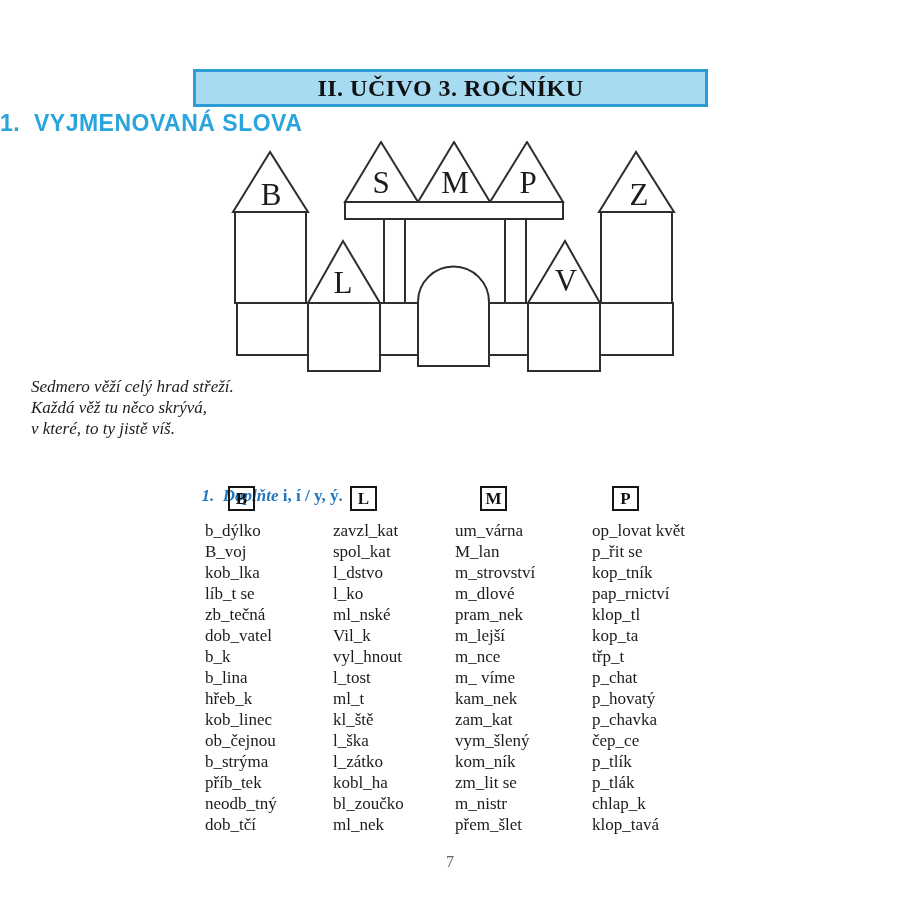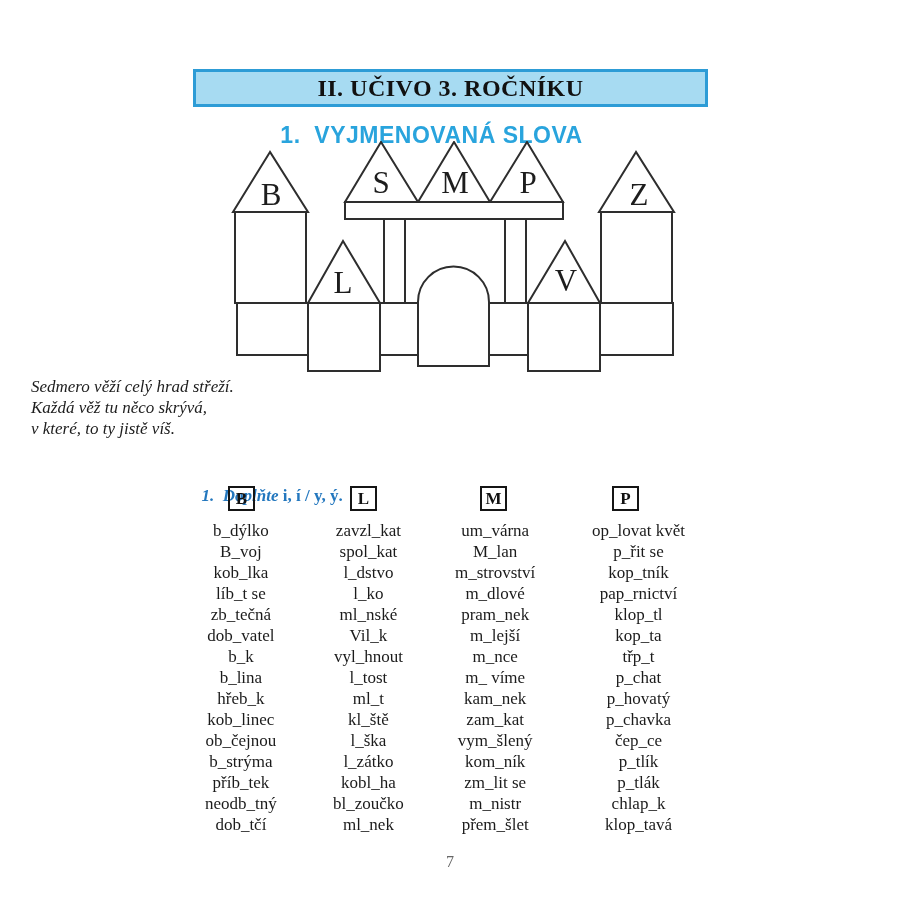--- a/index.html
+++ b/index.html
@@ -18,23 +18,23 @@
     background:var(--header-fill);
     border:3px solid var(--header-border);
     display:flex;align-items:center;justify-content:center;
   }
   .header-box span{
     font-weight:bold;font-size:24px;letter-spacing:.5px;color:#111;
     white-space:pre;
   }
 
   .section-title{
-    position:absolute;left:0;top:110px;width:863px;text-align:center;
+    position:absolute;left:0;top:110px;width:863px;
     font-family:"Liberation Sans",sans-serif;font-weight:bold;font-size:23px;
-    color:var(--section-title);letter-spacing:.5px;white-space:pre;margin-top:12px;
+    color:var(--section-title);letter-spacing:.5px;white-space:pre;
   }
 
   .castle{position:absolute;left:231px;top:141px;}
 
   .poem{
     position:absolute;left:0;top:376px;width:900px;text-align:left;
     font-style:italic;font-size:17px;line-height:21px;color:var(--ink);padding-left:31px;
   }
 
   .exercise{
@@ -47,21 +47,21 @@
   .col-b{left:205px;} .col-l{left:333px;} .col-m{left:455px;} .col-p{left:592px;}
 
   .letter-box{
     display:flex;align-items:center;justify-content:center;
     width:27px;height:25px;border:2px solid #151515;
     font-weight:bold;font-size:17px;color:#111;position:relative;
   }
   .col-b .letter-box{left:23px;} .col-l .letter-box{left:17px;}
   .col-m .letter-box{left:25px;} .col-p .letter-box{left:20px;}
 
-  .word-list{margin-top:9px;text-align:center;}
+  .word-list{margin-top:9px;}
   .word-list div{font-size:17px;line-height:21px;white-space:pre;color:#1b1b1b;}
 
   .page-number{
     position:absolute;left:0;top:853px;width:900px;text-align:center;
     font-size:16px;color:#666;
   }
 </style>
 </head>
 <body>
 

